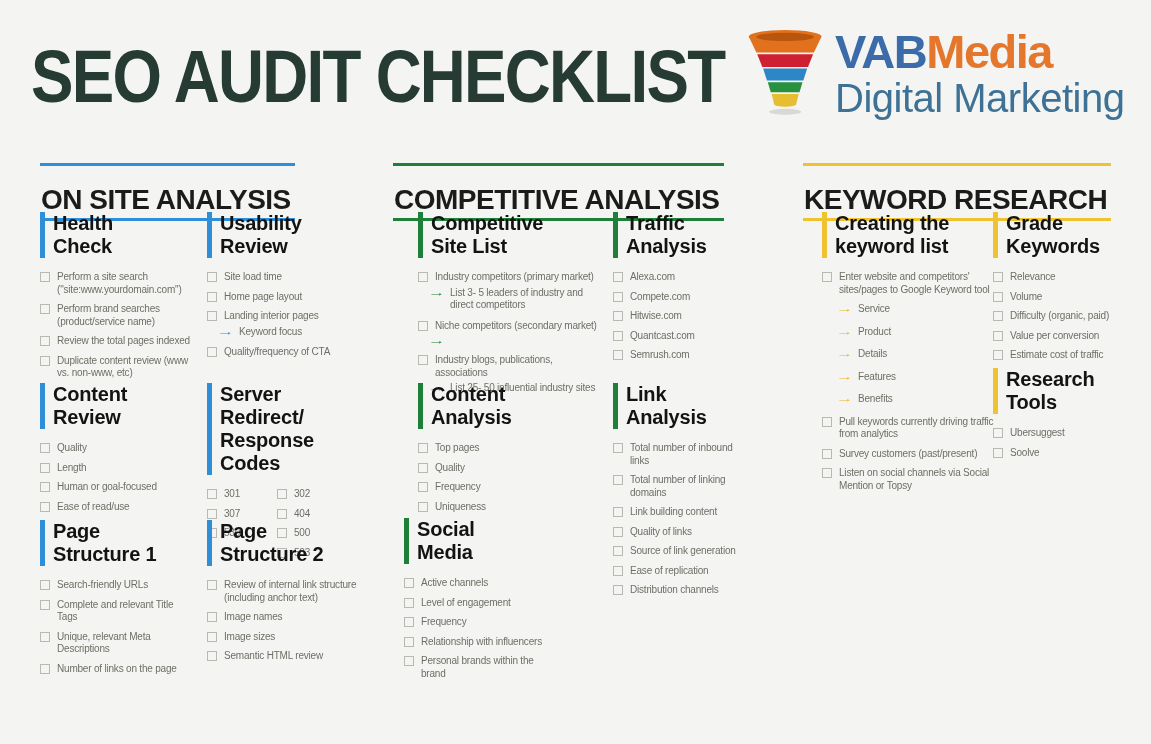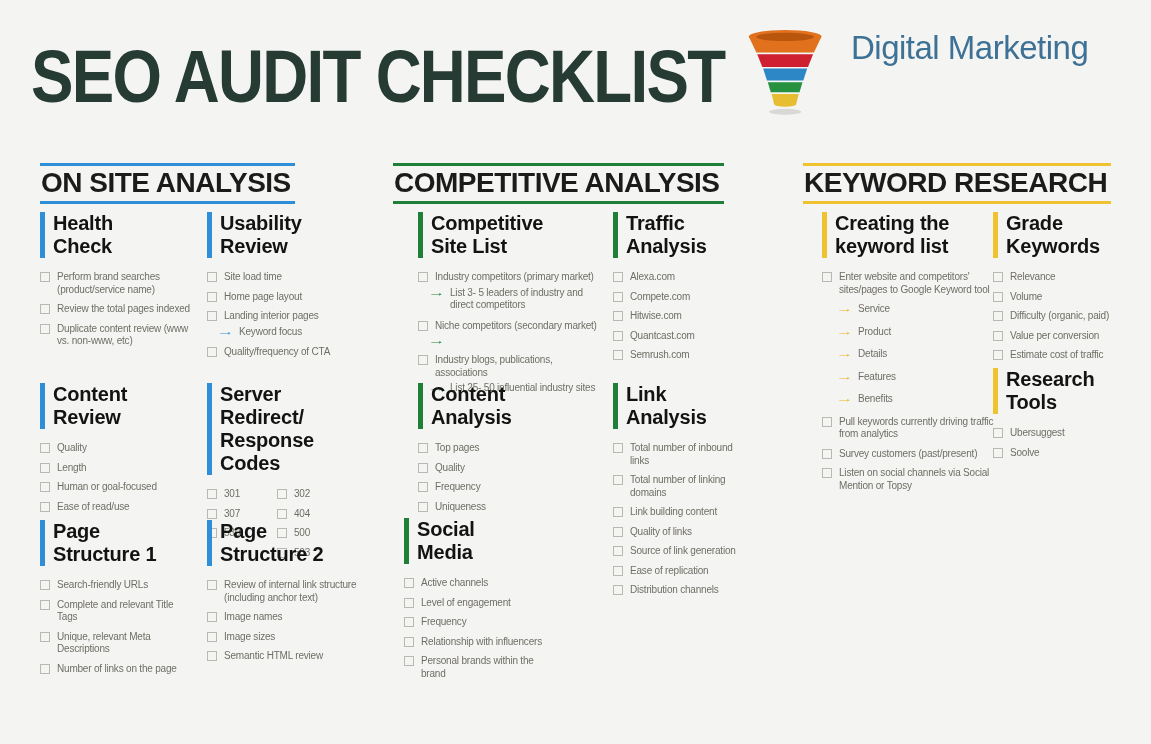--- a/index.html
+++ b/index.html
@@ -8,25 +8,25 @@
   
   .main-title{position:absolute;left:31px;top:34px;font-size:74px;font-weight:bold;
               color:#253b33;letter-spacing:-2px;transform:scaleX(0.86);transform-origin:left top;
               white-space:nowrap;}
   .logo{position:absolute;left:746px;top:28px;display:flex;align-items:flex-start;gap:9px;}
   .funnel{width:80px;height:88px;}
   .logo-text{line-height:1;}
   .logo-line1{font-size:47px;font-weight:bold;letter-spacing:-1.5px;white-space:nowrap;}
   .logo-brand{color:#3b6ba8;}
   .logo-brand2{color:#e4772b;}
-  .logo-line2{font-size:33px;color:#3d7195;margin-top:3px;letter-spacing:-0.5px;white-space:nowrap;margin-left:16px;}
+  .logo-line2{font-size:40px;color:#3d7195;margin-top:3px;letter-spacing:-0.5px;white-space:nowrap;}
   
   .col-heading{position:absolute;}
   .h-text{display:inline-block;font-size:28px;font-weight:bold;color:#1b1b1b;letter-spacing:-0.5px;
-          padding:1px 4px 2px 1px;border-top:3px solid;border-bottom:3px solid;white-space:nowrap;}
+          padding:18px 4px 2px 1px;border-top:3px solid;border-bottom:3px solid;white-space:nowrap;}
   .col-heading.blue .h-text{border-color:#2e8fd8;}
   .col-heading.green .h-text{border-color:#1e8038;}
   .col-heading.yellow .h-text{border-color:#efc32f;}
   
   .section{position:absolute;}
   .sec-head{display:flex;gap:8px;margin-bottom:13px;}
   .bar{width:5px;flex:0 0 auto;}
   .section.blue .bar{background:#2e8fd8;}
   .section.green .bar{background:#1e8038;}
   .section.yellow .bar{background:#efc32f;}
@@ -58,20 +58,21 @@
       <polygon points="2,10 88,10 79,29 11,29" fill="#e2711d"></polygon>
       <polygon points="12,31 78,31 72,46 18,46" fill="#ce2030"></polygon>
       <polygon points="19,48 71,48 66.5,62 23.5,62" fill="#2d86c6"></polygon>
       <polygon points="24.5,64 65.5,64 62,76 28,76" fill="#27913f"></polygon>
       <polygon points="29,78 61,78 58,90 32,90" fill="#e7bd31"></polygon>
       <ellipse cx="45" cy="90" rx="13" ry="3.2" fill="#e7bd31"></ellipse>
       <ellipse cx="45" cy="10" rx="43" ry="7.5" fill="#e2711d"></ellipse>
       <ellipse cx="45" cy="10.5" rx="34" ry="5" fill="#b9560e"></ellipse>
     </svg>
     <div class="logo-text">
+      <div class="logo-line1"><span class="logo-brand">VAB</span><span class="logo-brand2">Media</span></div>
       <div class="logo-line2">Digital Marketing</div>
     </div>
   </div>
 
   <div class="col-heading blue" style="left:40px;top:163px;">
     <span class="h-text">ON SITE ANALYSIS</span>
   </div>
   <div class="col-heading green" style="left:393px;top:163px;">
     <span class="h-text">COMPETITIVE ANALYSIS</span>
   </div>
@@ -80,20 +81,24 @@
   </div>
 
   <div class="section blue" style="left:40px;top:212px;width:152px;">
     <div class="sec-head">
       <span class="bar"></span>
       <div class="sec-title">Health
 Check</div>
     </div>
     <div class="items">
 
+        <div class="item">
+          <span class="cb"></span>
+          <span class="txt">Perform a site search ("site:www.yourdomain.com")</span>
+        </div>
         <div class="subs">
           
         </div>
 
         <div class="item">
           <span class="cb"></span>
           <span class="txt">Perform brand searches (product/service name)</span>
         </div>
         <div class="subs">
           

